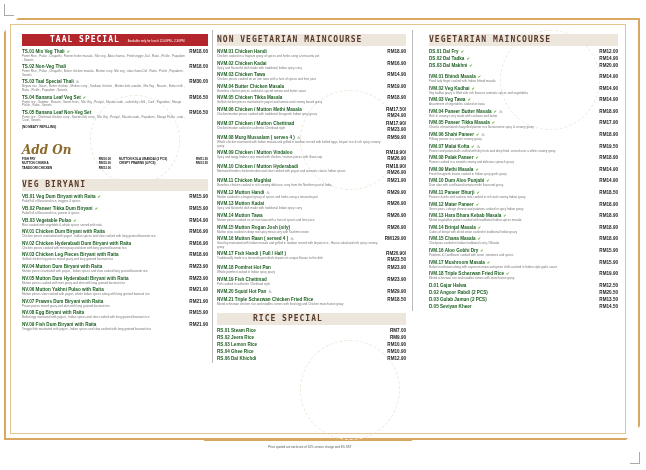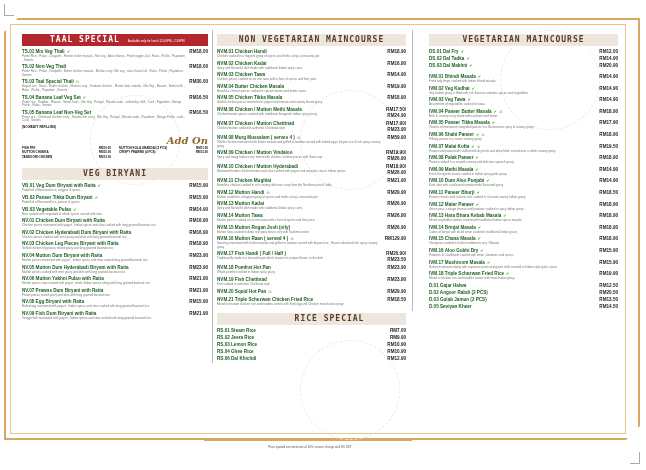--- a/index.html
+++ b/index.html
@@ -16,36 +16,36 @@
     border: 1px solid #e6c48f;
   }
   .corner-mark { position: absolute; width: 10px; height: 12px; border-left: 1px solid #aaa; border-bottom: 1px solid #aaa; }
 
   .col { position: absolute; top: 30px; }
   .col1 { left: 22px; width: 186px; }
   .col2 { left: 212px; width: 194px; border-left: 1px solid #bbb; padding-left: 4px; }
   .col3 { left: 412px; width: 206px; border-left: 1px solid #bbb; padding-left: 16px; }
 
   .sec-head {
-    background: #ece6dc; color: #5a3a2a; text-align: center;
+    background: #ece6dc; color: #5a3a2a; text-align: left;
     font-family: "DejaVu Sans Mono", monospace; font-weight: bold; letter-spacing: 1px;
     font-size: 8px; height: 12px; line-height: 12px; margin: 4px 0 3px;
   }
   .sec-head.red { background: #b3262b; color: #fff; text-align: left; padding-left: 28px; }
   .sec-head.red .note { font-family: "Liberation Sans", sans-serif; font-weight: normal; font-size: 3px; letter-spacing: 0; margin-left: 8px; }
 
   .item { display: flex; justify-content: space-between; align-items: flex-start; margin-bottom: 2px; }
   .item .left { flex: 1; padding-right: 4px; }
   .item .name { font-size: 4.6px; font-weight: bold; color: #1b5e20; line-height: 6px; white-space: nowrap; }
   .item .desc { font-size: 3px; color: #777; line-height: 3.6px; }
   .item .price { font-size: 4.6px; font-weight: bold; color: #222; line-height: 6px; white-space: nowrap; text-align: right; }
   .veg { color: #6fb33a; font-size: 4px; margin-left: 2px; }
   .chef { color: #999; font-size: 4px; margin-left: 2px; }
 
-  .addon-title { font-family: "DejaVu Serif", serif; font-style: italic; font-weight: bold; color: #8a6a2a; font-size: 10px; margin-top: 6px; text-align: right; }
+  .addon-title { font-family: "DejaVu Serif", serif; font-style: italic; font-weight: bold; color: #8a6a2a; font-size: 12px; margin-top: 14px; }
   .noreturn { font-size: 3px; font-weight: bold; color: #111; margin-top: 1px; }
   .addons { display: grid; grid-template-columns: 1fr 1fr; column-gap: 8px; }
   .addon { display: flex; justify-content: space-between; font-size: 3px; font-weight: bold; color: #111; line-height: 4.5px; }
 
   .footer-note { position: absolute; left: 210px; top: 445px; width: 200px; text-align: center; font-size: 3px; color: #555; }
   .footer-lines { position: absolute; left: 204px; top: 440px; width: 208px; border-top: 1px solid #d8a863; }
   .mandala { position: absolute; border-radius: 50%; border: 1px dashed #f0e8dc; }
 </style>
 </head>
 <body>

